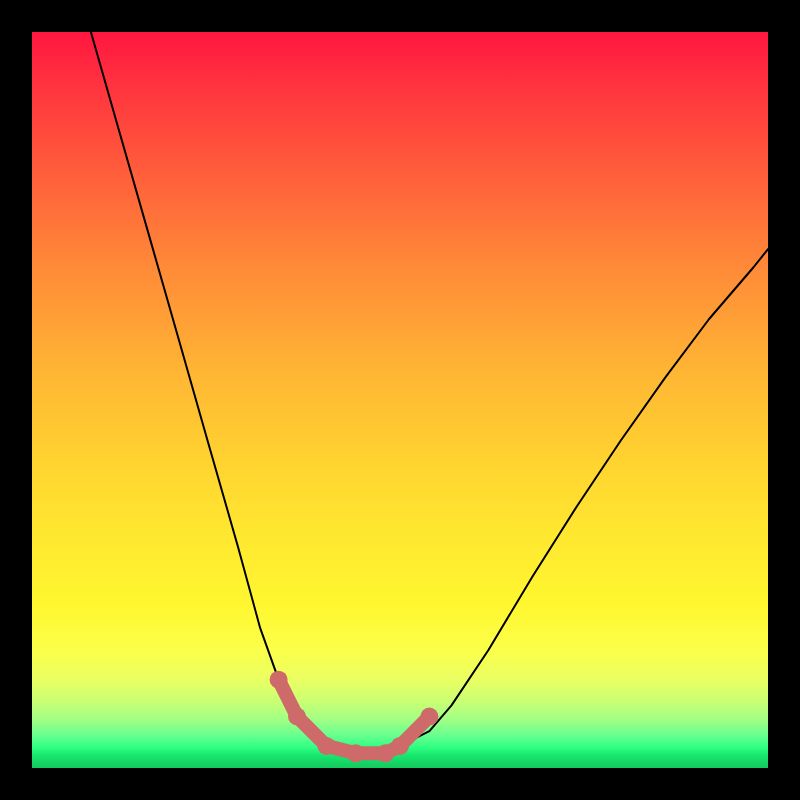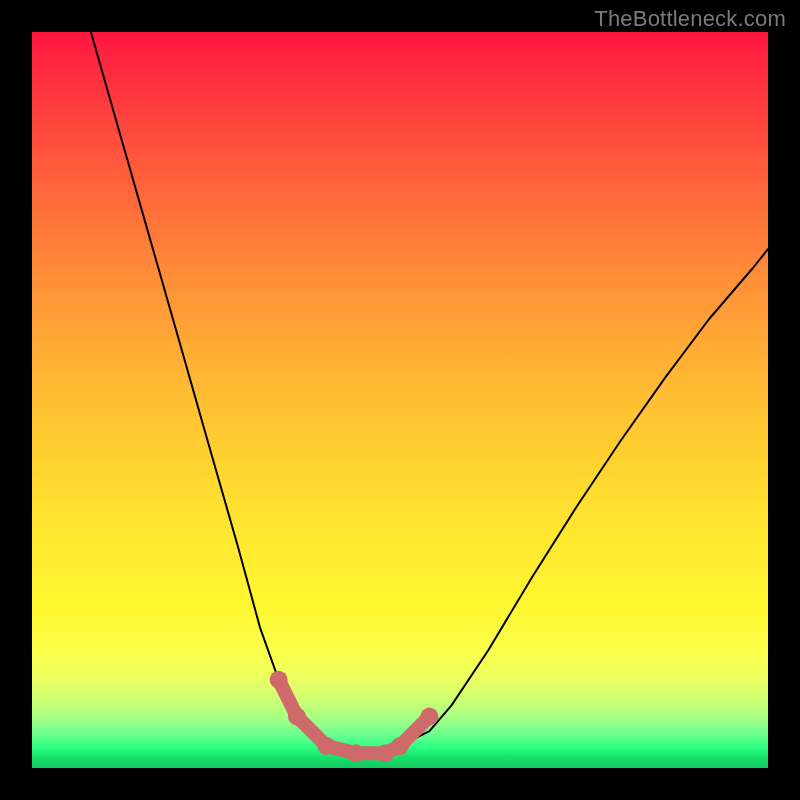--- a/index.html
+++ b/index.html
@@ -67,21 +67,20 @@
     left: 0;
     top: 0;
     width: 100%;
     height: 100%;
   }
 </style>
 </head>
 <body>
 
 <div class="frame">
-  <div class="watermark">TheBottleneck.com</div>
 
   <div class="plot-area">
     <div class="gradient-fill"></div>
 
     <svg class="curve" viewBox="0 0 736 736" preserveAspectRatio="none">
       <path id="curve-path" fill="none" stroke="#000" stroke-width="2" stroke-linejoin="round" stroke-linecap="round" d="M58.9 0.0 L88.3 103.0 L117.8 206.1 L147.2 309.1 L176.6 412.2 L206.1 515.2 L228.2 596.2 L246.6 647.7 L265.0 684.5 L279.7 702.9 L294.4 713.9 L323.8 721.3 L353.3 721.3 L368.0 713.9 L397.4 699.2 L419.5 673.4 L456.3 618.2 L500.5 544.6 L544.6 474.7 L588.8 408.5 L633.0 345.9 L677.1 287.0 L721.3 235.5 L736.0 217.1"></path>
       <path id="valley-path" fill="none" stroke="#cf6a6a" stroke-width="14" stroke-linejoin="round" stroke-linecap="round" d="M246.6 647.7 L265.0 684.5 L294.4 713.9 L323.8 721.3 L353.3 721.3 L368.0 713.9 L397.4 684.5"></path>
       <g id="valley-dots">
           <circle cx="246.6" cy="647.7" r="9" fill="#cf6a6a"></circle>
           <circle cx="265.0" cy="684.5" r="9" fill="#cf6a6a"></circle>

